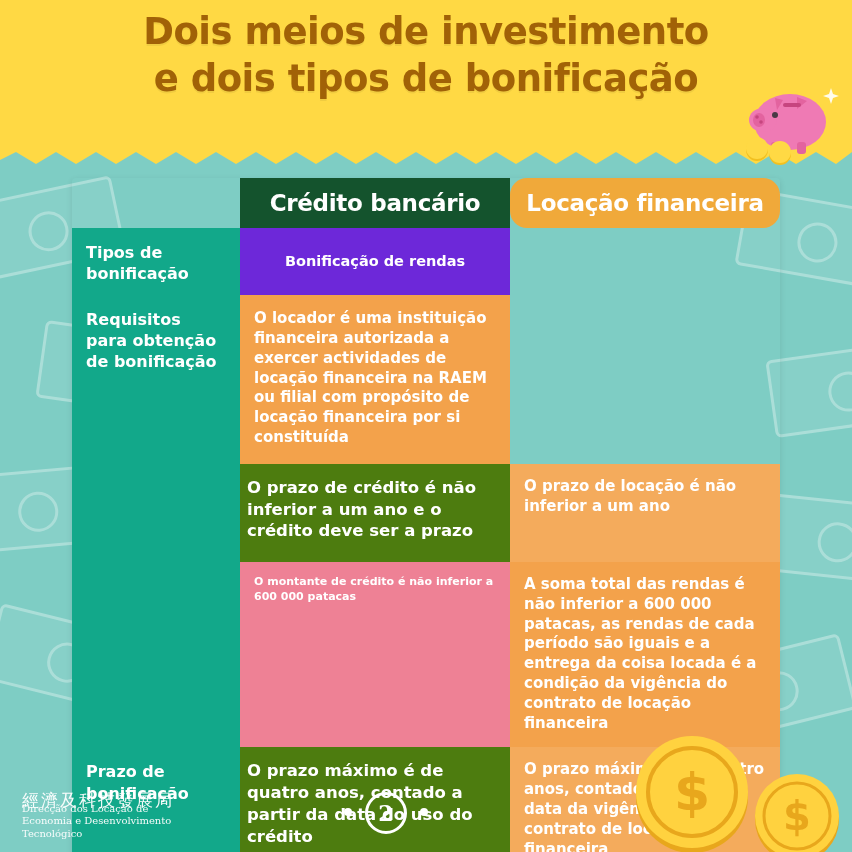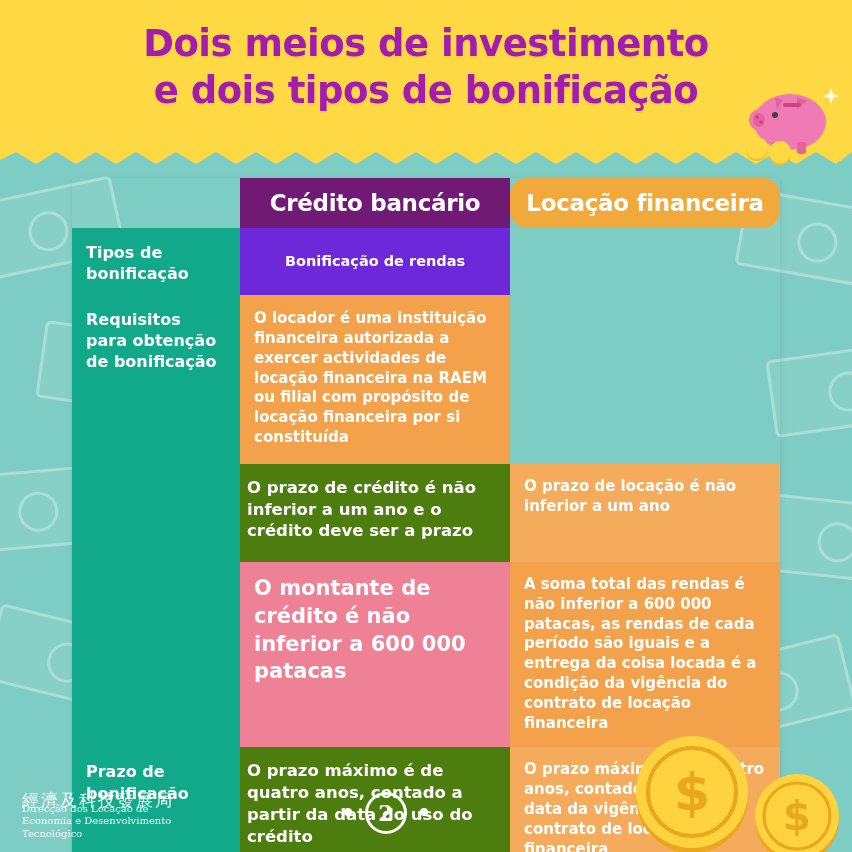--- a/index.html
+++ b/index.html
@@ -33,23 +33,23 @@
     border-radius:50%;
   }
 
   
   .header {
     position:absolute; left:0; top:0; width:852px; height:152px;
     background:#ffd944;
     z-index:3;
   }
   .header-title {
-    position:absolute; left:0; right:0; top:20px;
+    position:absolute; left:0; right:0; top:8px;
     text-align:center;
-    color:#a21caf;
+    color:#a16207;
     font-size:37px;
     font-weight:bold;
     line-height:1.28;
     letter-spacing:-0.5px;
     text-shadow: 0 2px 0 rgba(0,0,0,0.06);
     font-family:"DejaVu Sans", sans-serif;
   }
   
   .zigzag {
     position:absolute; left:0; top:150px; width:852px; height:18px;
@@ -76,21 +76,21 @@
 
   .head-cell {
     font-weight:bold;
     color:#fff;
     font-size:23px;
     padding:12px 14px;
     text-align:center;
     letter-spacing:-0.3px;
   }
   .head-blank { background:transparent; }
-  .head-a { background:#701a75; }
+  .head-a { background:#14532d; }
   .head-b { background:#f0a93a;border-radius:17px; }
 
   .cell {
     padding:11px 14px;
     font-size:15.5px;
     font-weight:bold;
     line-height:1.32;
     color:#fff;
   }
   .cell-label {
@@ -204,21 +204,21 @@
   </div>
 
   <div class="row">
     <div class="col-label cell spacer-label"></div>
     <div class="col-a cell cell-a alt" style="padding-top:13px;padding-bottom:20px;font-size:16.5px;">O prazo de crédito é não inferior a um ano e o crédito deve ser a prazo</div>
     <div class="col-b cell cell-b alt" style="padding-top:13px;padding-bottom:20px;font-size:15px;">O prazo de locação é não inferior a um ano</div>
   </div>
 
   <div class="row">
     <div class="col-label cell spacer-label"></div>
-    <div class="col-a cell cell-a" style="padding-top:13px;font-size:21px;">O montante de crédito é não inferior a 600 000 patacas</div>
+    <div class="col-a cell cell-a" style="padding-top:13px;font-size:11px;">O montante de crédito é não inferior a 600 000 patacas</div>
     <div class="col-b cell cell-b" style="padding-top:13px;padding-bottom:14px;font-size:15px;">A soma total das rendas é não inferior a 600 000 patacas, as rendas de cada período são iguais e a entrega da coisa locada é a condição da vigência do contrato de locação financeira</div>
   </div>
 
   <div class="row">
     <div class="col-label cell cell-label">Prazo de bonificação</div>
     <div class="col-a cell cell-a alt" style="padding-top:13px;padding-bottom:22px;font-size:16.5px;">O prazo máximo é de quatro anos, contado a partir da data do uso do crédito</div>
     <div class="col-b cell cell-b alt" style="padding-top:13px;padding-bottom:22px;font-size:15px;">O prazo máximo é de quatro anos, contado a partir da data da vigência do contrato de locação financeira</div>
   </div>
 
 </div>

